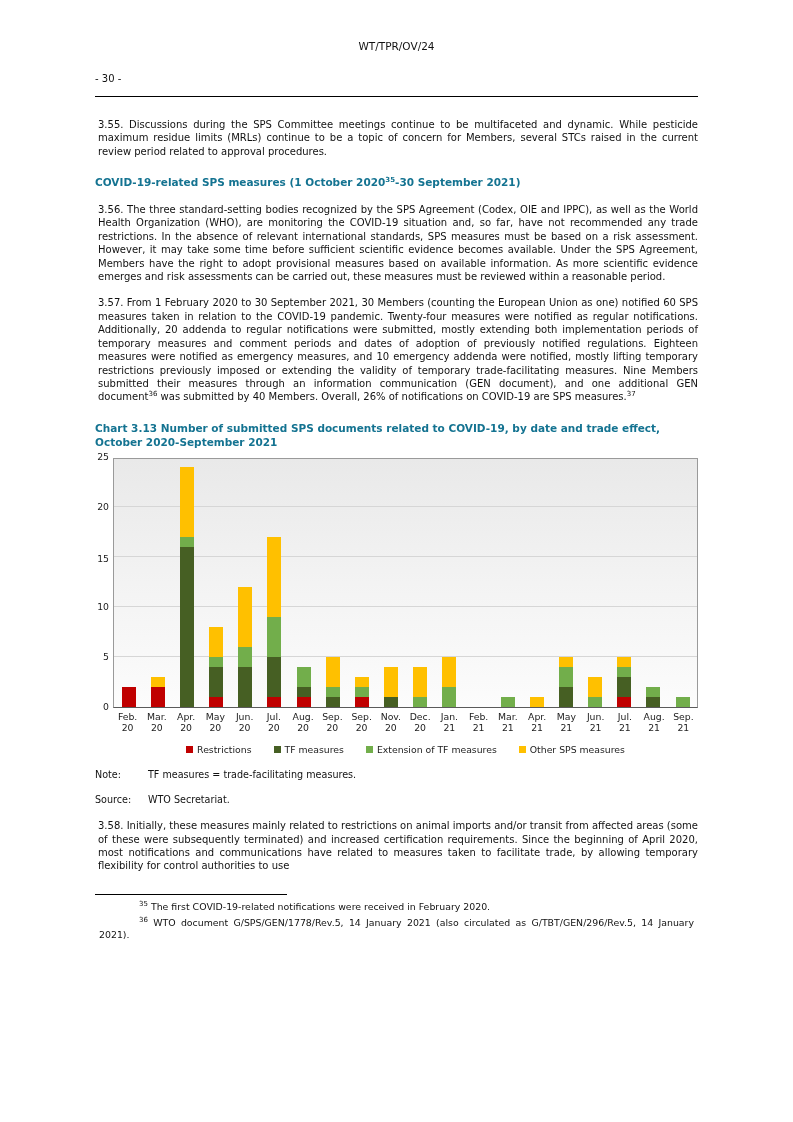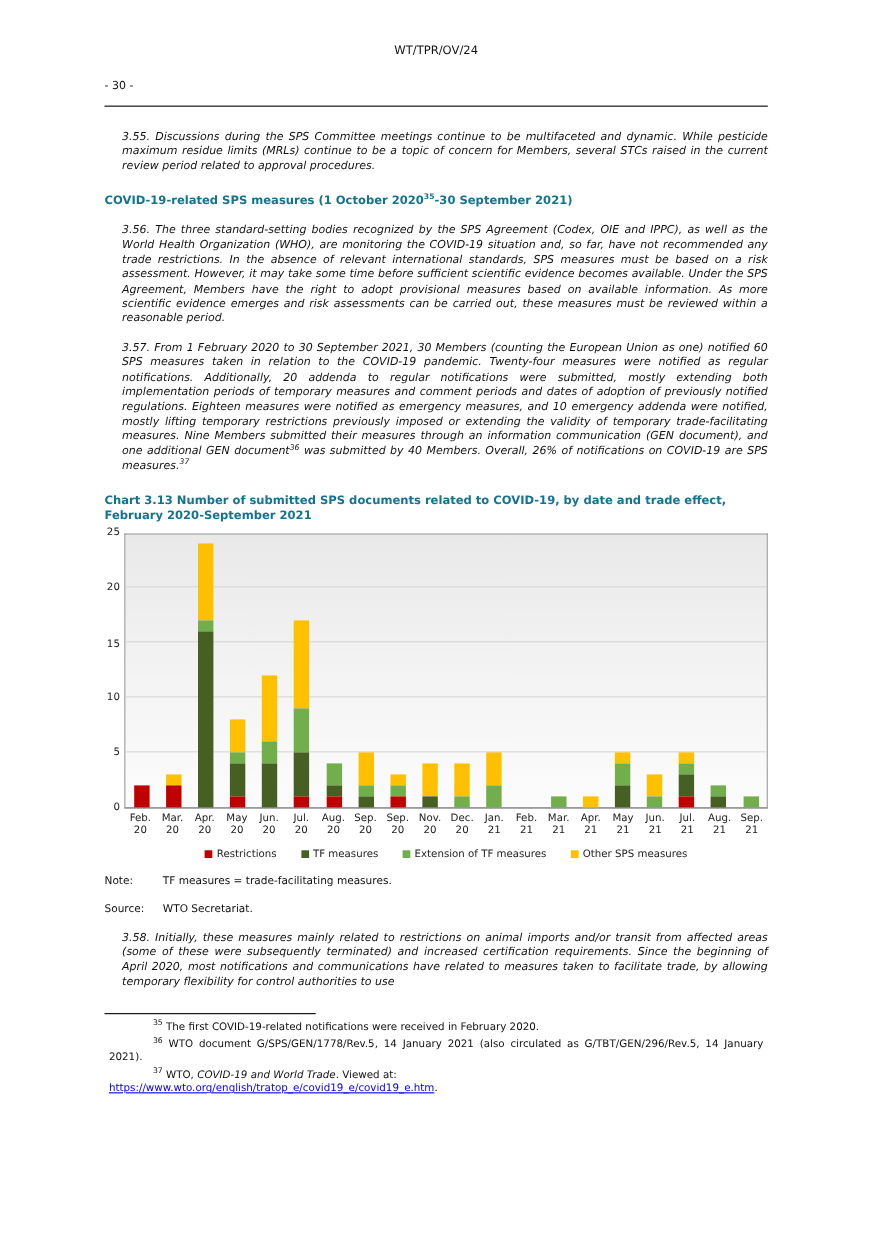--- a/index.html
+++ b/index.html
@@ -5,21 +5,21 @@
   html,body{margin:0;padding:0;background:#ffffff;}
   .page{
     width:793px;height:1122px;box-sizing:border-box;
     padding:40px 95px 0 95px;background:#ffffff;
     font-family:"DejaVu Sans","Liberation Sans",sans-serif;
     color:#111;font-size:10px;line-height:13.4px;
   }
   .doc-symbol{text-align:center;font-size:10.5px;margin-bottom:19px;}
   .page-number{text-align:left;font-size:10px;margin-bottom:10px;}
   .header-rule{border:none;border-top:1px solid #000;margin:0 0 21px 0;}
-  p.body-par{text-align:justify;margin:0 0 13px 16px;font-style:italic;}
+  p.body-par{text-align:justify;margin:0 0 13px 3px;}
   sup{font-size:7px;line-height:0;}
   h2.section-heading{
     font-size:10.5px;font-weight:bold;margin:17px 0 14px 0;line-height:14px;
   }
   h3.chart-title{font-size:10.5px;font-weight:bold;margin:17px 0 9px 0;line-height:14px;}
   
   .chart{width:603px;margin:0 0 8px 0;}
   .plot-row{display:flex;}
   .yaxis{position:relative;width:18px;height:250px;flex:0 0 18px;}
   .yaxis span{position:absolute;right:4px;font-size:9.3px;color:#222;transform:translateY(6px);}
@@ -61,21 +61,21 @@
   <h2 class="section-heading" style="color: rgb(20, 115, 145);">
     <span>COVID-19-related SPS measures (1 October 2020</span><sup>35</sup><span>-30 September 2021)</span>
   </h2>
 
   <p class="body-par">3.56. The three standard-setting bodies recognized by the SPS Agreement (Codex, OIE and IPPC), as well as the World Health Organization (WHO), are monitoring the COVID-19 situation and, so far, have not recommended any trade restrictions. In the absence of relevant international standards, SPS measures must be based on a risk assessment. However, it may take some time before sufficient scientific evidence becomes available. Under the SPS Agreement, Members have the right to adopt provisional measures based on available information. As more scientific evidence emerges and risk assessments can be carried out, these measures must be reviewed within a reasonable period.</p>
 
   <p class="body-par">
     <span>3.57. From 1 February 2020 to 30 September 2021, 30 Members (counting the European Union as one) notified 60 SPS measures taken in relation to the COVID-19 pandemic. Twenty-four measures were notified as regular notifications. Additionally, 20 addenda to regular notifications were submitted, mostly extending both implementation periods of temporary measures and comment periods and dates of adoption of previously notified regulations. Eighteen measures were notified as emergency measures, and 10 emergency addenda were notified, mostly lifting temporary restrictions previously imposed or extending the validity of temporary trade-facilitating measures. Nine Members submitted their measures through an information communication (GEN document), and one additional GEN document</span><sup>36</sup><span> was submitted by 40 Members. Overall, 26% of notifications on COVID-19 are SPS measures.</span><sup>37</sup>
   </p>
 
-  <h3 class="chart-title" style="color: rgb(20, 115, 145);">Chart 3.13 Number of submitted SPS documents related to COVID-19, by date and trade effect, February 2020-September 2021</h3>
+  <h3 class="chart-title" style="color: rgb(20, 115, 145);">Chart 3.13 Number of submitted SPS documents related to COVID-19, by date and trade effect, October 2020-September 2021</h3>
 
   <div class="chart">
     <div class="plot-row">
       <div class="yaxis">
           <span style="bottom: 0px;">0</span>
           <span style="bottom: 50px;">5</span>
           <span style="bottom: 100px;">10</span>
           <span style="bottom: 148px;">15</span>
           <span style="bottom: 200px;">20</span>
           <span style="bottom: 250px;">25</span>
@@ -324,16 +324,15 @@
     <span class="nl">Source:</span>
     <span>WTO Secretariat.</span>
   </div>
 
   <p class="body-par" style="margin-top:13px">3.58. Initially, these measures mainly related to restrictions on animal imports and/or transit from affected areas (some of these were subsequently terminated) and increased certification requirements. Since the beginning of April 2020, most notifications and communications have related to measures taken to facilitate trade, by allowing temporary flexibility for control authorities to use</p>
 
   <div class="footnotes">
     <div class="fn-rule"></div>
     <p class="fn"><sup>35</sup><span> The first COVID-19-related notifications were received in February 2020.</span></p>
     <p class="fn"><sup>36</sup><span> WTO document G/SPS/GEN/1778/Rev.5, 14 January 2021 (also circulated as G/TBT/GEN/296/Rev.5, 14 January 2021).</span></p>
-    <p class="fn"><sup>37</sup><span> WTO, </span><i>COVID-19 and World Trade</i><span>. Viewed at:</span><br><a href="#">https://www.wto.org/english/tratop_e/covid19_e/covid19_e.htm</a><span>.</span></p>
   </div>
 
 </div>
 
 </body></html>

